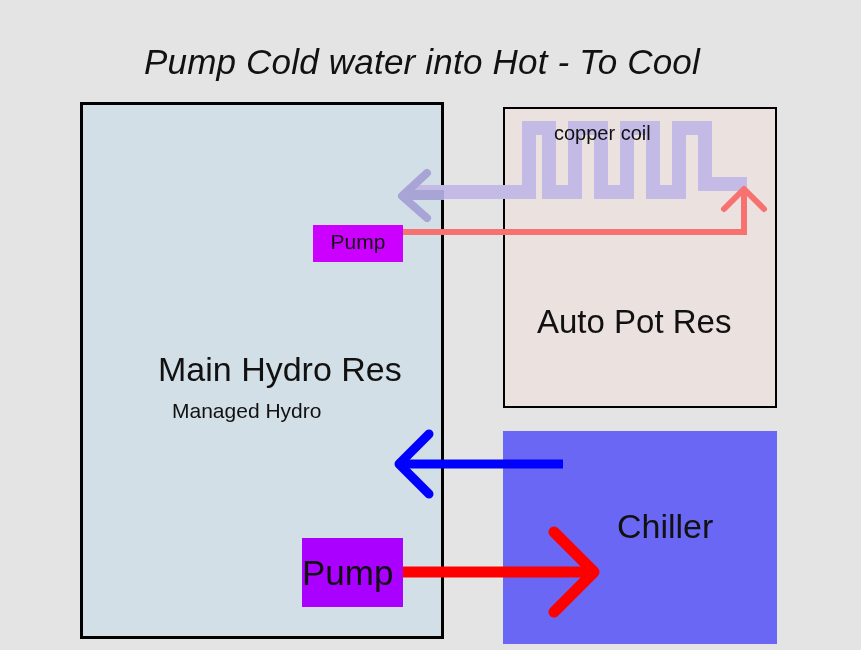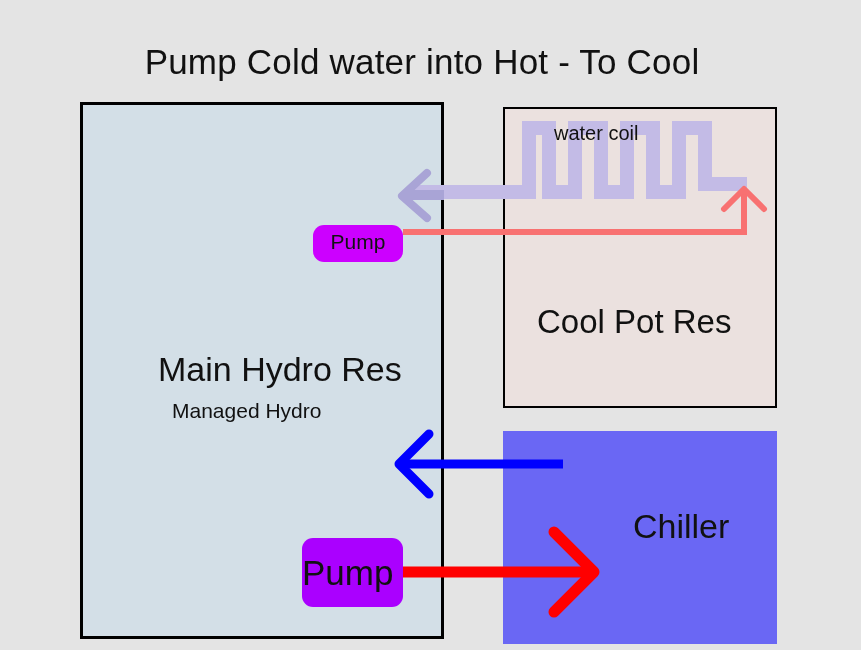--- a/index.html
+++ b/index.html
@@ -6,45 +6,45 @@
     body {
       width: 861px; height: 650px; overflow: hidden;
       background: #e4e4e4;
       font-family: "Liberation Sans", "DejaVu Sans", sans-serif;
       position: relative;
     }
     .title {
       position: absolute; left: 0; top: 42px; width: 844px;
       text-align: center; font-size: 35px; color: #111;
       letter-spacing: 0.2px;
+      font-style: italic;
     }
     .box { position: absolute; box-sizing: border-box; }
     .main-res {
       left: 80px; top: 102px; width: 364px; height: 537px;
       background: #d3dfe7; border: 3px solid #000;
     }
     .auto-res {
       left: 503px; top: 107px; width: 274px; height: 301px;
       background: #ebe1df; border: 2px solid #000;
     }
     .chiller {
       left: 503px; top: 431px; width: 274px; height: 213px;
       background: #6a67f4;
     }
     .lbl { position: absolute; color: #111; white-space: nowrap; }
     .main-label { left: 158px; top: 350px; font-size: 34px; }
     .main-sub { left: 172px; top: 399px; font-size: 21px; }
     .auto-label { left: 537px; top: 303px; font-size: 33px; }
-    .chiller-label { left: 633px; top: 507px; font-size: 34px; }
+    .chiller-label { left: 617px; top: 507px; font-size: 34px; }
     .coil-label { left: 554px; top: 122px; font-size: 20px; }
     .pump {
       position: absolute; box-sizing: border-box;
       display: flex; align-items: center; justify-content: center;
       color: #111;
-      border-radius: 11px;
     }
     .pump-top {
       left: 313px; top: 225px; width: 90px; height: 37px;
       background: #cc00ff; font-size: 21px; padding-bottom: 4px;
     }
     .pump-bottom {
       left: 302px; top: 538px; width: 101px; height: 69px;
       background: #aa00ff; font-size: 35px; justify-content: flex-start;
     }
     svg.overlay { position: absolute; left: 0; top: 0; pointer-events: none; }
@@ -68,24 +68,24 @@
   <polyline points="403,232 744,232 744,193" fill="none" stroke="#f87171" stroke-width="6" stroke-linejoin="miter"></polyline>
   <polyline points="724,209 744,189 764,209" fill="none" stroke="#f87171" stroke-width="6" stroke-linecap="round" stroke-linejoin="round"></polyline>
 
   <line x1="400" y1="464" x2="563" y2="464" stroke="#0000ff" stroke-width="9"></line>
   <polyline points="429,434 399,464 429,494" fill="none" stroke="#0000ff" stroke-width="9" stroke-linecap="round" stroke-linejoin="round"></polyline>
 
   <line x1="403" y1="572" x2="594" y2="572" stroke="#ff0000" stroke-width="11"></line>
   <polyline points="554,532 594,572 554,612" fill="none" stroke="#ff0000" stroke-width="11" stroke-linecap="round" stroke-linejoin="round"></polyline>
 </svg>
 
-<div class="lbl coil-label">water coil</div>
+<div class="lbl coil-label">copper coil</div>
 <div class="lbl main-label">Main Hydro Res</div>
 <div class="lbl main-sub">Managed Hydro</div>
-<div class="lbl auto-label">Cool Pot Res</div>
+<div class="lbl auto-label">Auto Pot Res</div>
 <div class="lbl chiller-label">Chiller</div>
 
 <div class="pump pump-top">
   <span>Pump</span>
 </div>
 <div class="pump pump-bottom">
   <span>Pump</span>
 </div>
 
 </body></html>

